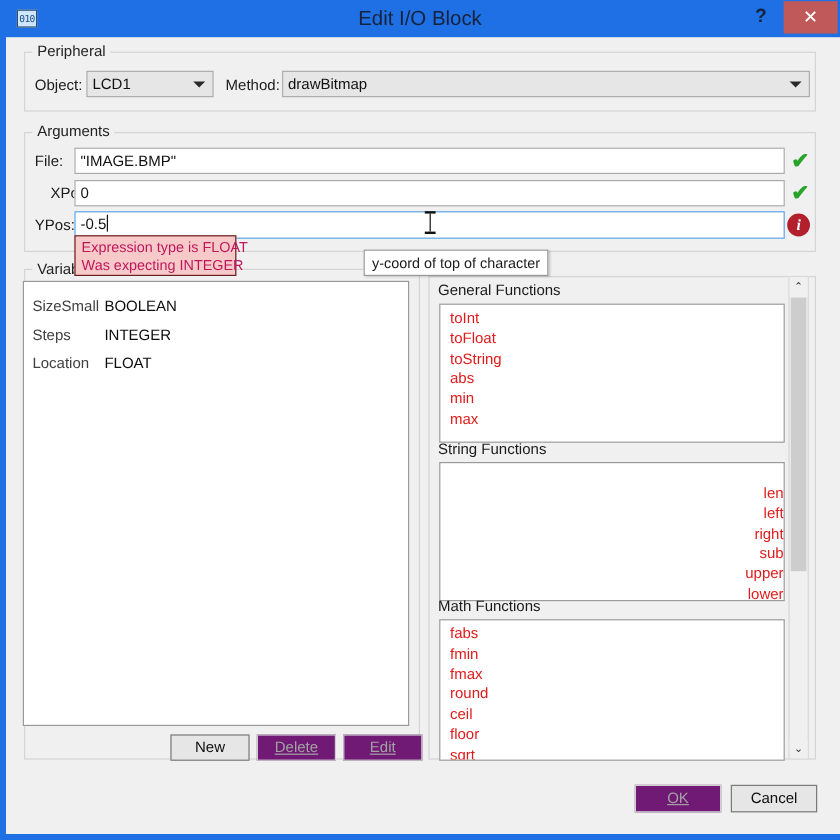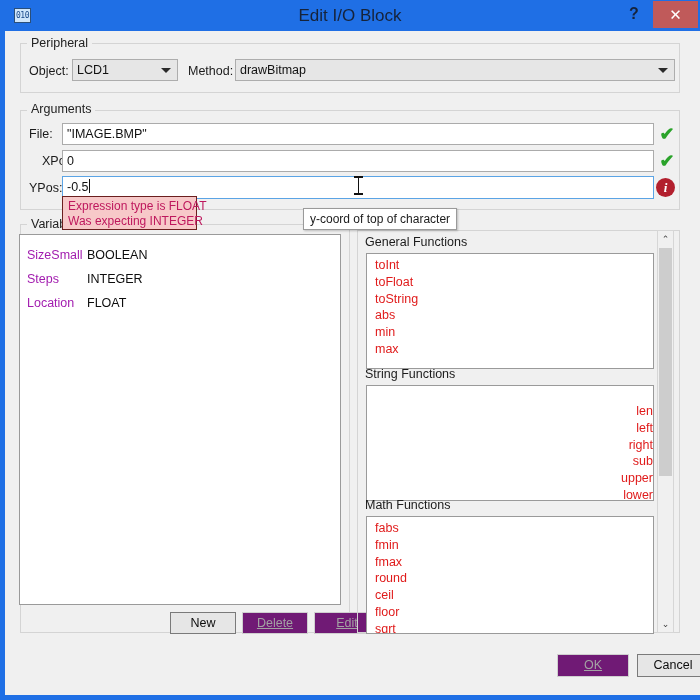--- a/index.html
+++ b/index.html
@@ -133,21 +133,20 @@
   .btn {
     position: absolute;
     background: #e6e6e6;
     border: 1px solid #adadad;
     box-sizing: border-box;
     font-size: 12.5px;
     color: #0d0d0d;
     text-align: center;
     cursor: default;
     white-space: nowrap;
-    margin-left: 28px;
   }
   .btn.default { border: 1px solid #7a7a7a; }
   .btn.disabled { color: #a3a3a3; border-color: #cfcfcf; background: #701a75; text-decoration: underline; }
 
   
   .checkmark {
     position: absolute;
     width: 18px; height: 18px;
     color: #2aa32a;
     font-size: 18px;
@@ -199,21 +198,21 @@
   .varrow {
     position: relative;
     height: 24px;
     line-height: 24px;
     font-size: 12.5px;
     white-space: nowrap;
   }
   .varname {
     display: inline-block;
     width: 60px;
-    color: #a21caf;
+    color: #404040;
     padding-left: 7px;
   }
   .vartype { display: inline-block; color: #0d0d0d; }
 
   
   .func-group-label {
     position: absolute;
     font-size: 12.5px; color: #1b1b1b;
     white-space: nowrap;
   }

